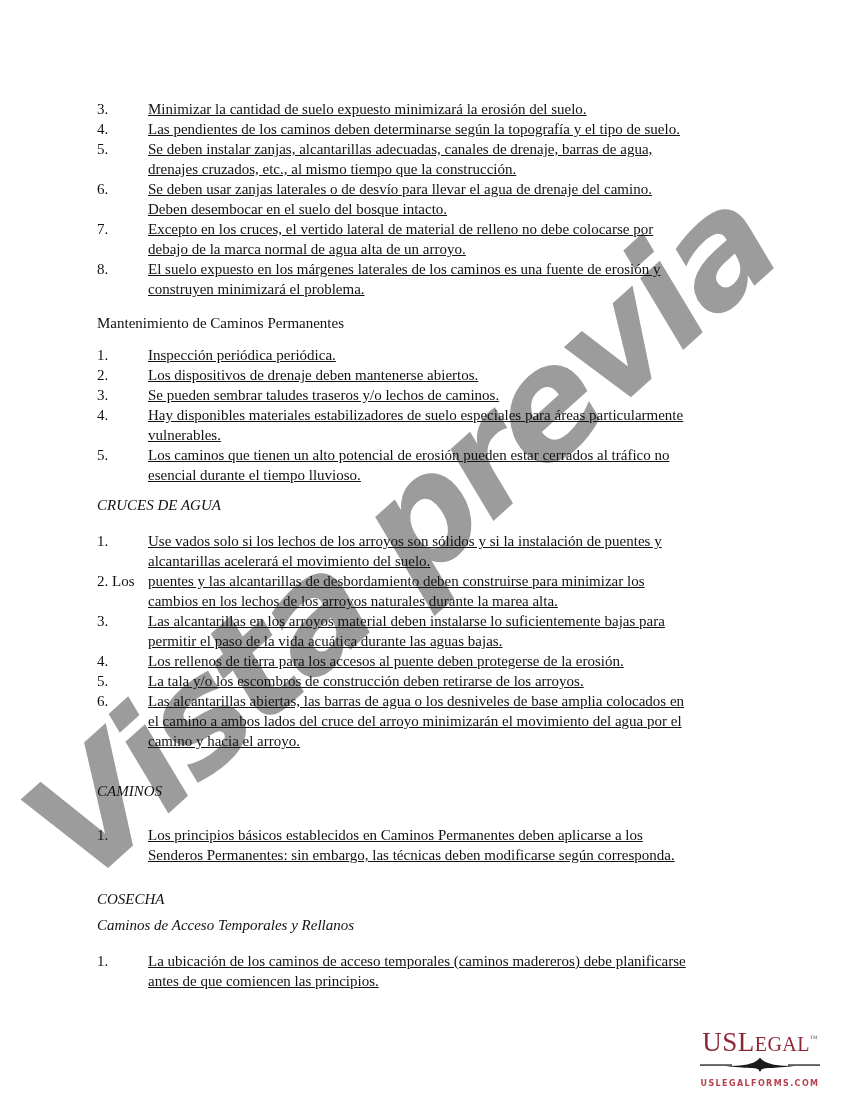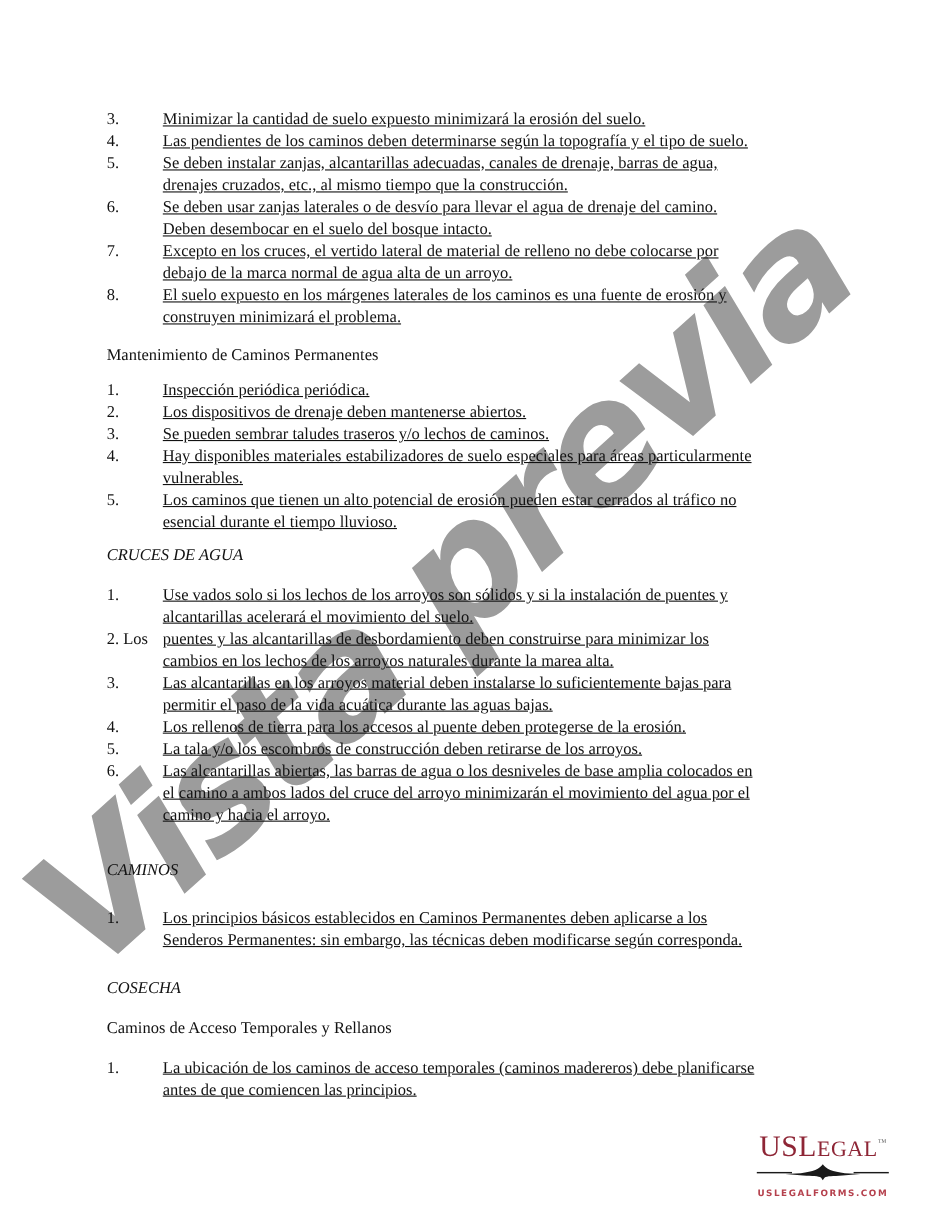--- a/index.html
+++ b/index.html
@@ -40,26 +40,26 @@
   .tline { white-space:nowrap;text-decoration:underline; }
   .h-left { }
   .h-center { text-align:left;font-style:italic; }
   #mantenimiento-heading { margin-top:14px; }
   #block-maintenance { margin-top:12px; }
   #cruces-heading { margin-top:10px; }
   #block-water { margin-top:16px; }
   #caminos-heading { margin-top:30px; }
   #block-trails { margin-top:24px; }
   #cosecha-heading { margin-top:24px; }
-  #temporales-heading { margin-top:16px; }
+  #temporales-heading { margin-top:6px;font-style:italic; }
   #block-temp { margin-top:16px; }
 
   
   .logo {
-    position:absolute; right:36px; top:1026px;
+    position:absolute; right:24px; top:1026px;
     width:132px; text-align:center; z-index:1;
   }
   .logo-wordmark {
     font-family:"Liberation Serif", serif;
     color:#8e2636;
     line-height:26px;
     white-space:nowrap;
   }
   .logo-wordmark .big { font-size:27px; letter-spacing:0.5px; }
   .logo-wordmark .small { font-size:20px; letter-spacing:0.5px; }

